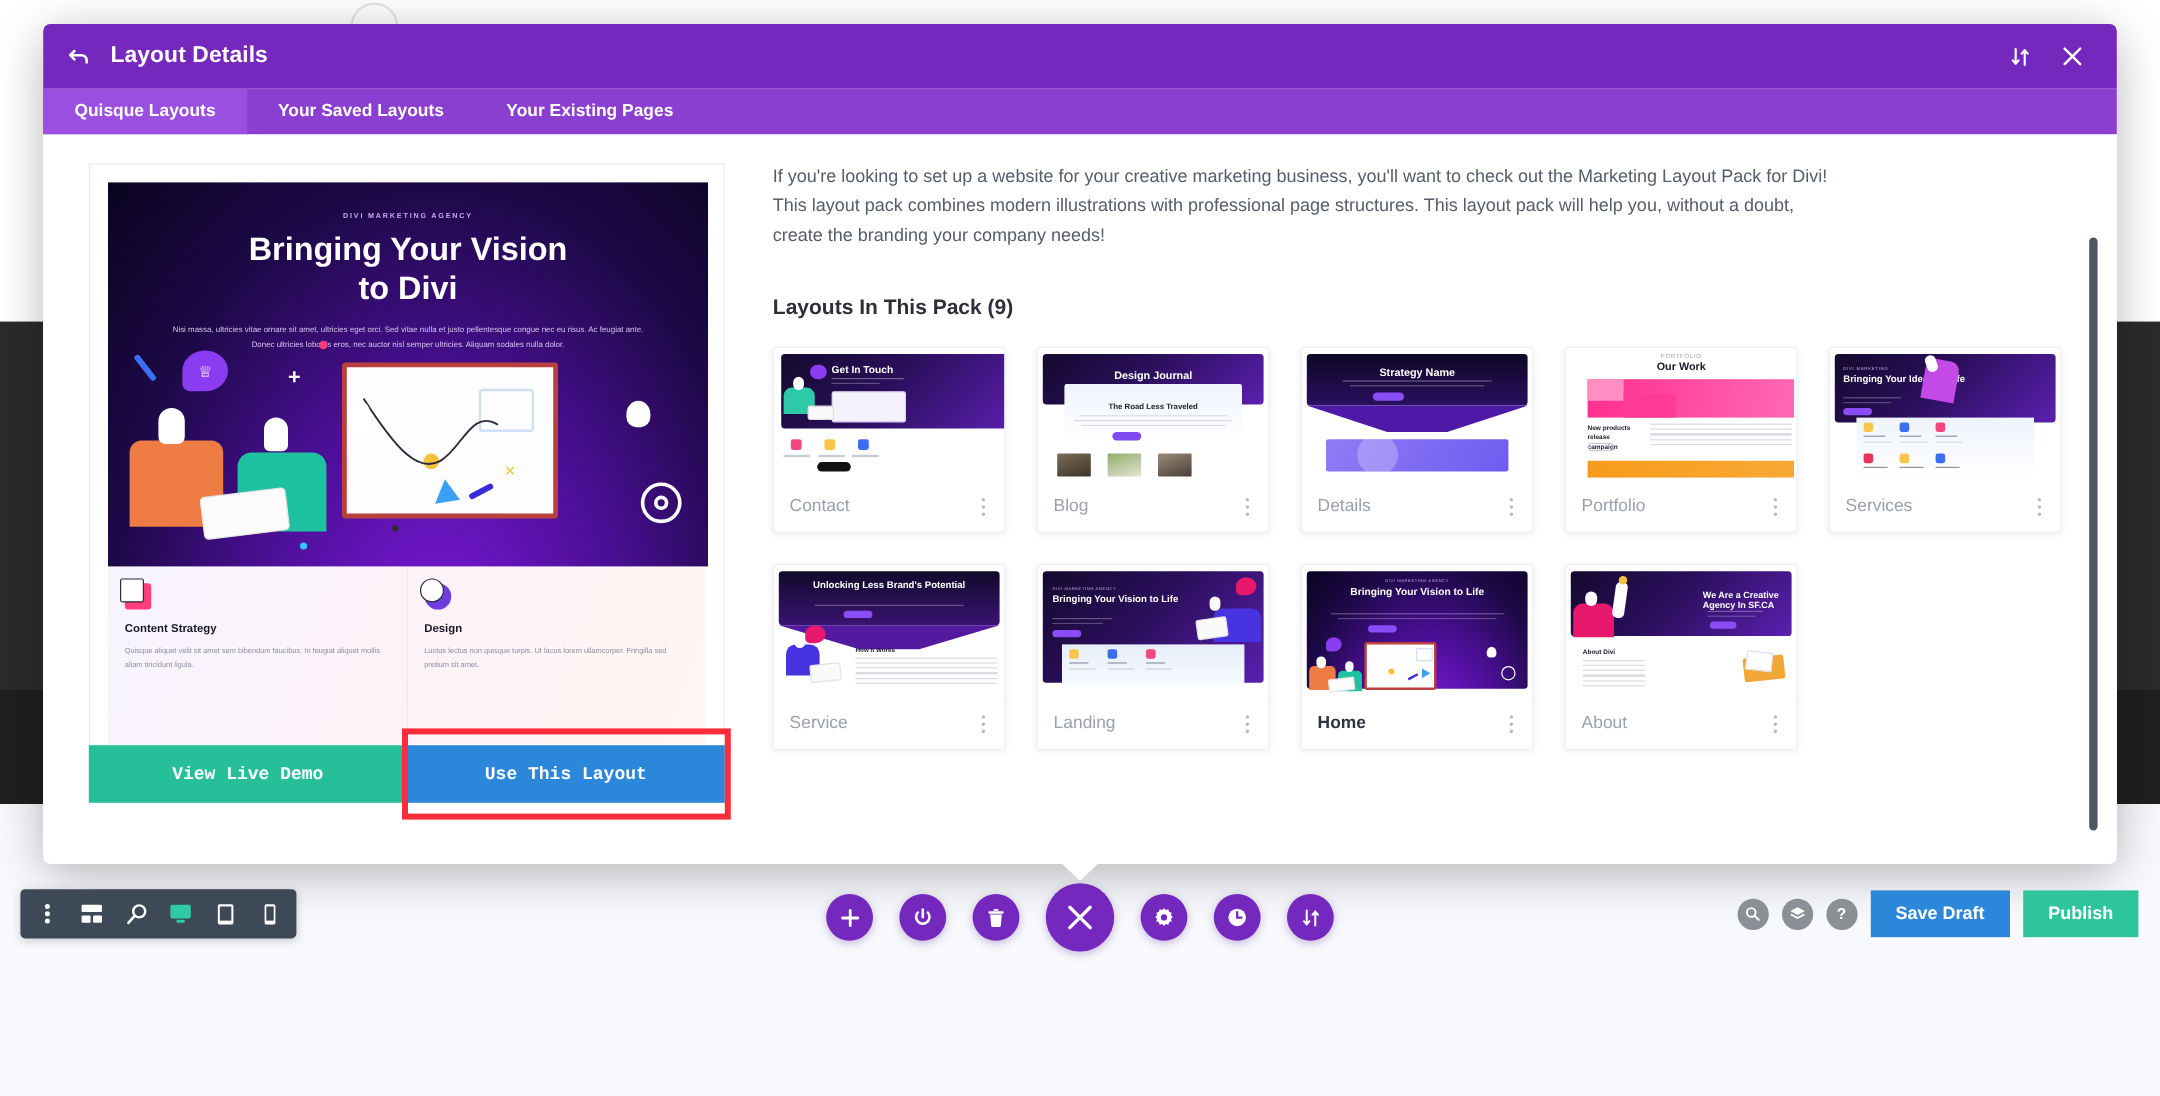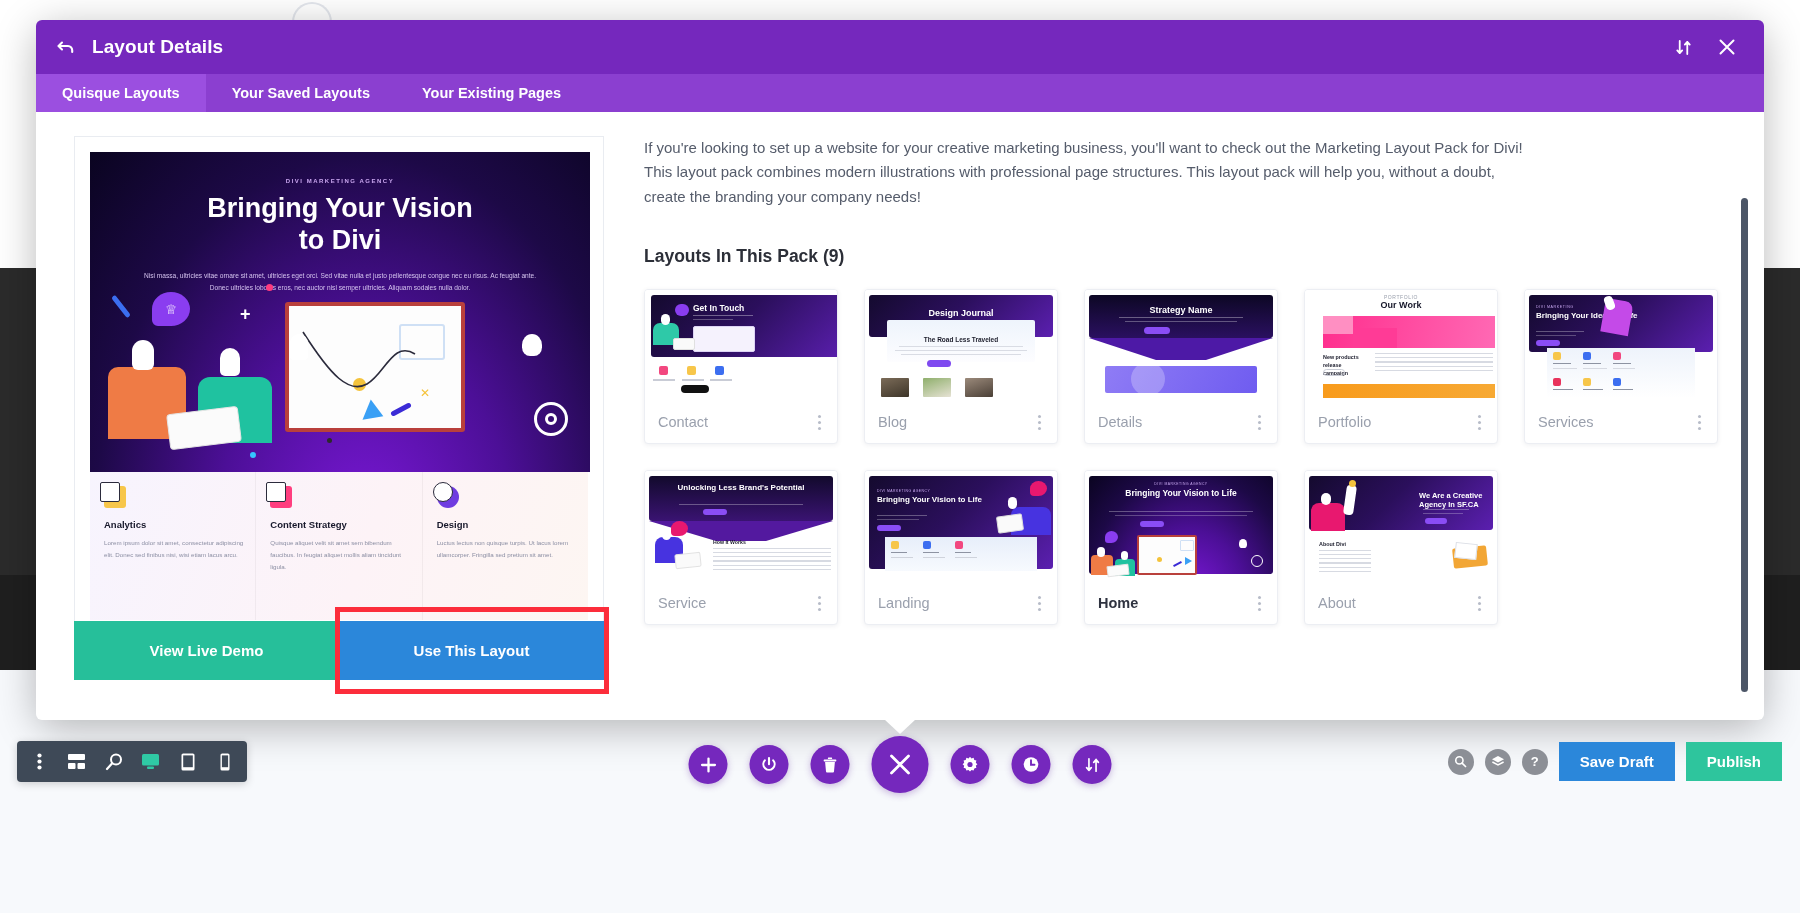--- a/index.html
+++ b/index.html
@@ -140,21 +140,21 @@
   .feat:last-child { border-right: none; }
   .feat-ico { width: 22px; height: 22px; border-radius: 3px; margin-bottom: 11px; position: relative; }
   .feat-ico.a { background: #f7c64a; }
   .feat-ico.b { background: #ff3e7f; }
   .feat-ico.c { background: #6f3ce0; border-radius: 50%; }
   .feat-ico::after { content:""; position:absolute; left:-4px; top:-4px; width:18px; height:18px; background:#fff; border:1.6px solid #2b2b3c; border-radius:2px;}
   .feat-ico.c::after { border-radius: 50%; }
   .feat-title { font-size: 9.5px; font-weight: 700; color: #17182b; margin-bottom: 7px; }
   .feat-body { font-size: 6.2px; line-height: 1.9; color: #8b8ea3; }
 
-  .preview-actions { display: flex; height: 59px; position: relative; }
+  .preview-actions { display: flex; height: 48px; position: relative; font-family: Liberation Mono, monospace; }
   .btn-demo { flex: 1; background: #26bf9a; color: #fff; font-size: 15px; font-weight: 700; display: flex; align-items: center; justify-content: center; cursor: pointer; }
   .btn-use-wrap { flex: 1; position: relative; display: flex; }
   .btn-use { flex: 1; background: #2b87da; color: #fff; font-size: 15px; font-weight: 700; display: flex; align-items: center; justify-content: center; cursor: pointer; }
   .highlight-box { position: absolute; left: -4px; top: -14px; right: -5px; bottom: -14px; border: 5px solid #fc2d3b; pointer-events: none; }
 
   
   .right-col { flex: 1; padding-left: 40px; padding-right: 18px; position: relative; display: flex; flex-direction: column; min-width: 0; }
   .pack-desc { font-size: 15px; line-height: 1.62; color: #555c6b; max-width: 880px; }
   .pack-heading { font-size: 17.5px; font-weight: 700; color: #2c2f38; margin: 37px 0 22px; }
 
@@ -287,25 +287,20 @@
           <div class="ill ill-laptop"></div>
           <div class="ill ill-gear"></div>
           <div class="ill ill-tri"></div>
           <div class="ill ill-bar2"></div>
           <div class="ill ill-sm2"></div>
           <div class="ill ill-sm3"></div>
           <div class="ill ill-x">✕</div>
         </div>
 
         <div class="ps-features">
-          <div class="feat">
-            <div class="feat-ico a"></div>
-            <div class="feat-title">Analytics</div>
-            <div class="feat-body">Lorem ipsum dolor sit amet, consectetur adipiscing elit. Donec sed finibus nisi, wisi etiam lacus arcu.</div>
-          </div>
           <div class="feat">
             <div class="feat-ico b"></div>
             <div class="feat-title">Content Strategy</div>
             <div class="feat-body">Quisque aliquet velit sit amet sem bibendum faucibus. In feugiat aliquet mollis aliam tincidunt ligula.</div>
           </div>
           <div class="feat">
             <div class="feat-ico c"></div>
             <div class="feat-title">Design</div>
             <div class="feat-body">Luctus lectus non quisque turpis. Ut lacus lorem ullamcorper. Fringilla sed pretium sit amet.</div>
           </div>

